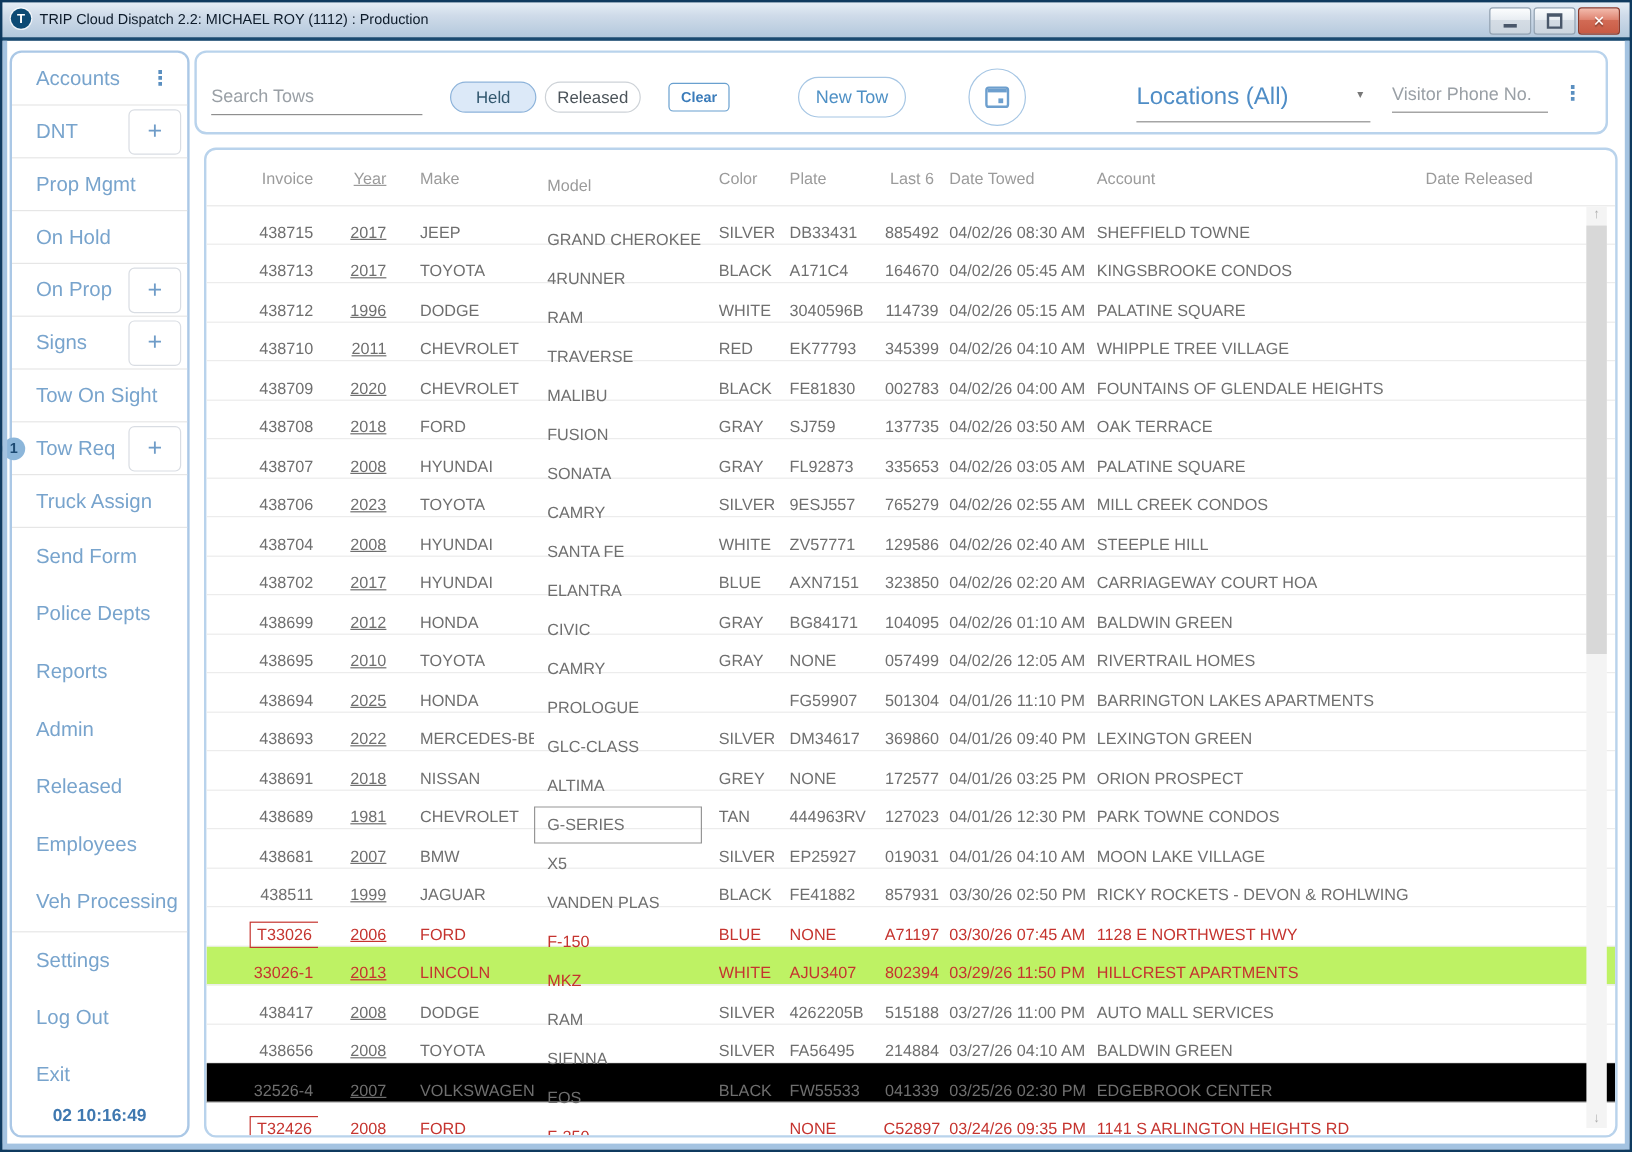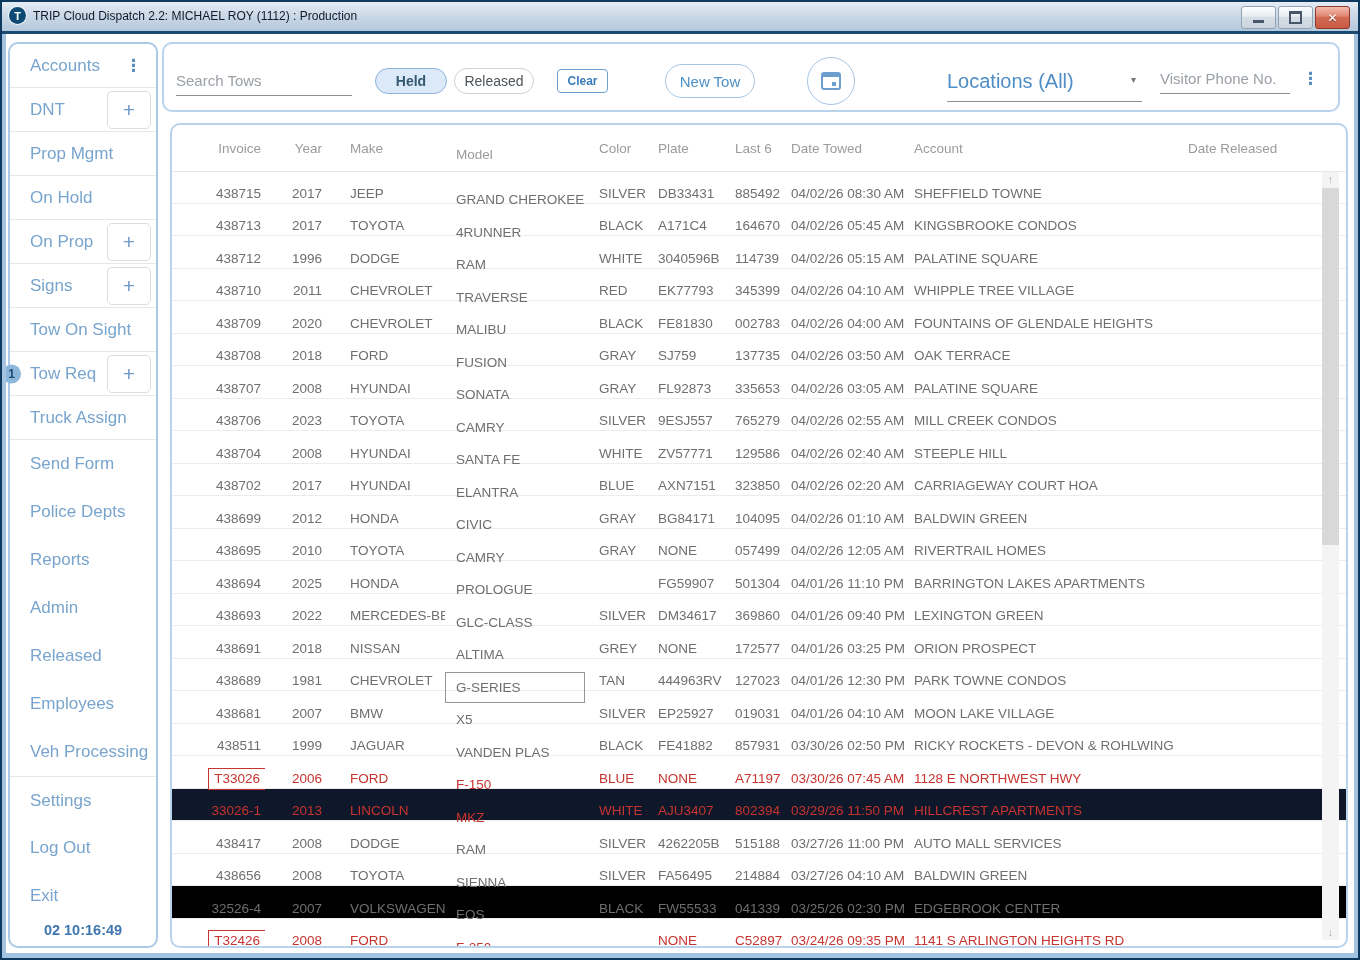--- a/index.html
+++ b/index.html
@@ -51,21 +51,21 @@
   .toolbar{position:absolute;left:162px;top:42px;width:1178px;height:70px;box-sizing:border-box;
     background:#fff;border:2px solid #b9d3ec;border-radius:10px;}
   .tb-abs{position:absolute;}
   .search-input, .visitor-input{border:none;border-bottom:1px solid #8f8f8f;outline:none;
     font-size:15px;color:#555;background:transparent;padding:0 0 6px 0;
     font-family:"Liberation Sans","DejaVu Sans",sans-serif;}
   .search-input::placeholder,.visitor-input::placeholder{color:#9aa0a6;}
   .pill{box-sizing:border-box;border-radius:13px;height:26px;display:flex;align-items:center;
     justify-content:center;font-size:14px;cursor:pointer;
     font-family:"Liberation Sans","DejaVu Sans",sans-serif;}
-  .pill.held{width:72px;background:#dce9f8;border:1px solid #8db3da;color:#33586f;font-weight:700;}
+  .pill.held{width:72px;background:#dce9f8;border:1px solid #8db3da;color:#33586f;font-weight:400;}
   .pill.released{width:80px;background:#fff;border:1px solid #cdd2d7;color:#4c545a;font-weight:500;}
   .btn-clear{box-sizing:border-box;width:51px;height:24px;border:1px solid #69a0cf;border-radius:4px;
     background:#fff;color:#3b7cba;font-size:12px;font-weight:bold;display:flex;align-items:center;
     justify-content:center;cursor:pointer;}
   .btn-newtow{box-sizing:border-box;width:90px;height:34px;border:1px solid #a6c6e4;border-radius:17px;
     background:#fff;color:#4e90c5;font-size:15px;font-weight:500;display:flex;align-items:center;
     justify-content:center;cursor:pointer;}
   .btn-cal{box-sizing:border-box;width:48px;height:48px;border:1px solid #a6c6e4;border-radius:50%;
     background:#fff;display:flex;align-items:center;justify-content:center;cursor:pointer;}
   .cal-glyph{position:relative;width:16px;height:14px;border:2px solid #6d9fce;border-radius:3px;}
@@ -80,31 +80,31 @@
   .tablecard{position:absolute;left:170px;top:123px;width:1178px;height:825px;box-sizing:border-box;
     background:#fff;border:2px solid #b9d3ec;border-radius:10px;overflow:hidden;}
   .thead,.tr{display:grid;grid-template-columns:93px 65px 115px 140px 60px 90px 55px 120px 275px 1fr;}
   .thead{position:absolute;top:0;left:0;right:0;height:46px;align-items:center;
     border-bottom:1px solid #e8e8e8;}
   .th{font-size:13.5px;color:#9b9b9b;white-space:nowrap;cursor:pointer;}
   .tbody{position:absolute;top:46px;left:0;right:0;bottom:0;overflow:hidden;}
   .tr{height:32.5px;box-sizing:border-box;border-bottom:1px solid #ececec;align-items:center;cursor:pointer;}
   .td{font-size:13.5px;color:#6f6f6f;white-space:nowrap;overflow:hidden;line-height:31px;height:31px;}
   .c0{text-align:right;padding-right:4px;}
-  .c1{text-align:right;padding-right:8px;}
+  .c1{text-align:right;padding-right:8px;text-decoration:underline;}
   .c2{padding-left:20px;}
   .c3{padding-left:11px;margin-top:13px;}
   .c4{padding-left:14px;}
   .c5{padding-left:13px;}
-  .c6{text-align:left;padding-right:5px;}
+  .c6{text-align:center;padding-right:5px;}
   .c7{padding-left:1px;}
   .c8{padding-left:4px;}
   .c9{padding-left:3px;}
   .tr.v-red .td{color:#c5342f;}
-  .tr.v-redbg{background:#0f172a;}
+  .tr.v-redbg{background:#bef264;}
   .tr.v-redbg .td{color:#c5342f;}
   .tr.v-cyan{background:#000000;}
   .inv-box{display:inline-block;border:1px solid #c5342f;padding:0 5px;line-height:20px;margin-right:-5px;}
   .td.cell-box{box-shadow:inset 0 0 0 1px #969696;}
 
   
   .sb{position:absolute;left:1150px;top:47px;bottom:6px;width:17px;background:#f4f4f4;z-index:8;}
   .sb-up,.sb-down{position:absolute;left:0;right:0;height:15px;text-align:center;color:#aeaeae;
     font-size:11px;line-height:15px;cursor:pointer;}
   .sb-up{top:0;}

